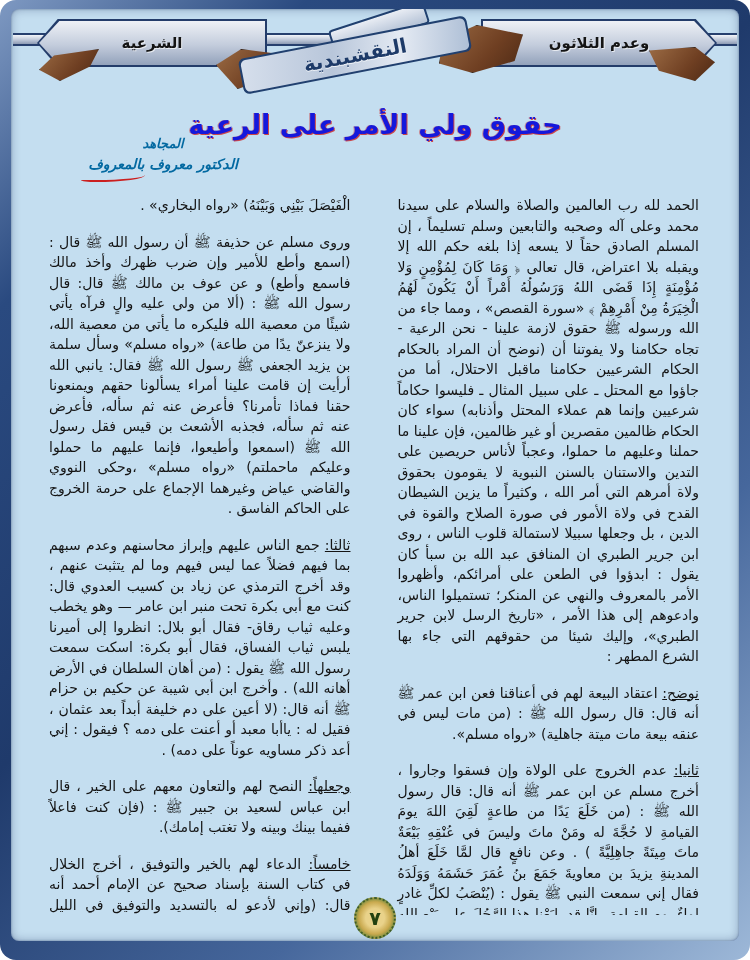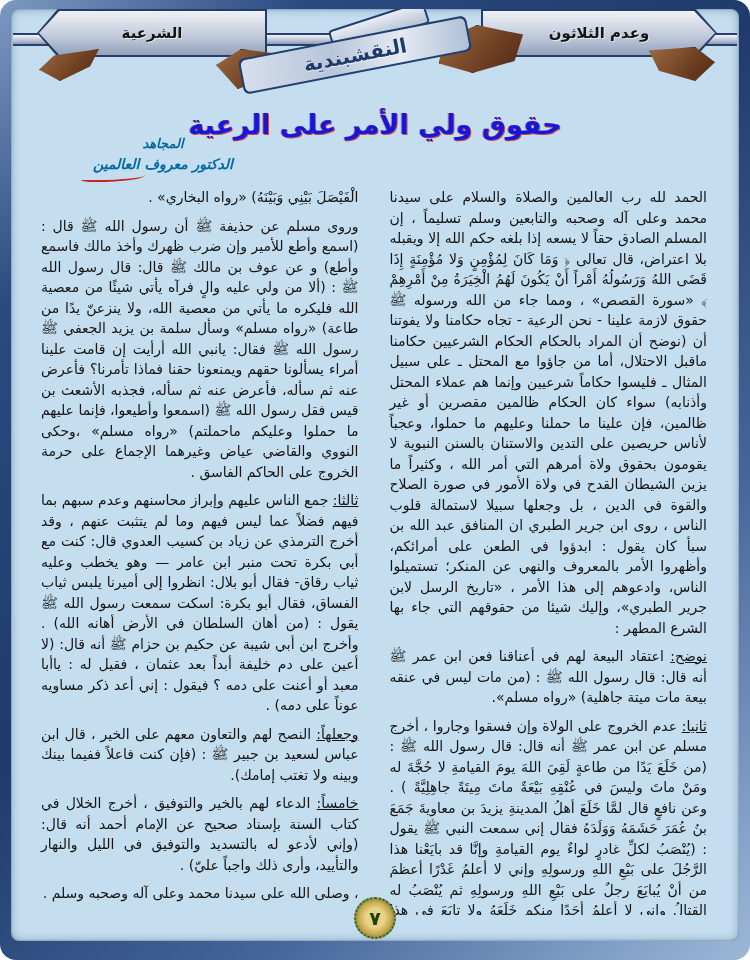--- a/index.html
+++ b/index.html
@@ -13,21 +13,21 @@
   .inner{
     position:absolute;left:11px;right:11px;top:9px;bottom:19px;
     background:#c4def0;border-radius:8px;
     box-shadow:inset 0 0 10px rgba(20,40,90,.35), inset 0 0 2px rgba(20,40,90,.5);
     overflow:hidden;
   }
   
   .rod{position:absolute;left:2px;right:2px;top:24px;height:9px;
     background:linear-gradient(#f3f5f9,#b9c3d5 60%,#8d9bb4);
     border-top:2px solid #27406e;border-bottom:2px solid #27406e;}
-  .plate{position:absolute;top:0;height:48px;text-decoration:underline;}
+  .plate{position:absolute;top:10px;height:48px;text-decoration:underline;}
   .plate .rim{position:absolute;inset:0;background:#233c6a;}
   .plate .face{position:absolute;inset:2px;background:linear-gradient(#eef1f6,#c3ccdc 55%,#93a2bb);}
   .plate,.plate .rim,.plate .face{display:block;}
   .plate-left{left:26px;width:230px;}
   .plate-left .rim,.plate-left .face{clip-path:polygon(0 50%,9% 0,100% 0,100% 100%,9% 100%);}
   .plate-right{right:22px;width:236px;}
   .plate-right .rim,.plate-right .face{clip-path:polygon(0 0,91% 0,100% 50%,91% 100%,0 100%);}
   .plate .label{position:absolute;inset:0;display:flex;align-items:center;justify-content:center;
     font-size:15px;font-weight:bold;color:#141414;text-shadow:1px 1px 0 rgba(255,255,255,.65);}
   
@@ -59,21 +59,21 @@
     font-style:italic;text-align:center;line-height:18px;}
   .byline .b1{font-size:13px;font-weight:bold;margin:0;}
   .byline .b2{font-size:14px;font-weight:bold;margin:2px 0 0 0;white-space:nowrap;}
   .byline .swash{width:64px;height:7px;margin:0 auto 0 18px;
     border-bottom:2px solid #cb2020;border-radius:0 0 100% 30%;}
   
   .columns{position:absolute;left:22px;right:24px;top:170px;bottom:26px;
     display:flex;gap:15px;direction:rtl;overflow:hidden;}
   .col{flex:1 1 0;direction:rtl;text-align:justify;overflow:hidden;
     font-size:14px;line-height:20.5px;color:#141414;}
-  .col p{margin:8px;}
+  .col p{margin:16px;}
   .lead{text-decoration:underline;}
   
   .medallion{position:absolute;left:50%;bottom:2px;transform:translateX(-50%);
     width:42px;height:42px;}
   .medallion .petals{position:absolute;inset:0;border-radius:50%;
     background:radial-gradient(circle,#e9d28a 35%,#c9a94e 60%,#6d8a3e 78%,#47632a 100%);
     border:2px dotted #3f5c26;box-sizing:border-box;}
   .medallion .num{position:absolute;inset:0;display:flex;align-items:center;justify-content:center;
     font-size:19px;font-weight:bold;color:#23400f;}
 </style>
@@ -106,21 +106,21 @@
     <div class="ribbon">
       <span class="rim"></span>
       <span class="face"></span>
       <span class="label">النقشبندية</span>
     </div>
 
     <h1 class="title">حقوق ولي الأمر على الرعية</h1>
 
     <div class="byline">
       <p class="b1">المجاهد</p>
-      <p class="b2">الدكتور معروف العالمين</p>
+      <p class="b2">الدكتور معروف بالمعروف</p>
       <div class="swash"></div>
     </div>
 
     <div class="columns">
       <div class="col">
           <p>الحمد لله رب العالمين والصلاة والسلام على سيدنا محمد وعلى آله وصحبه والتابعين وسلم تسليماً ، إن المسلم الصادق حقاً لا يسعه إذا بلغه حكم الله إلا ويقبله بلا اعتراض، قال تعالى ﴿ وَمَا كَانَ لِمُؤْمِنٍ وَلا مُؤْمِنَةٍ إِذَا قَضَى اللهُ وَرَسُولُهُ أَمْراً أَنْ يَكُونَ لَهُمُ الْخِيَرَةُ مِنْ أَمْرِهِمْ ﴾ «سورة القصص» ، ومما جاء من الله ورسوله ﷺ حقوق لازمة علينا - نحن الرعية - تجاه حكامنا ولا يفوتنا أن (نوضح أن المراد بالحكام الحكام الشرعيين حكامنا ماقبل الاحتلال، أما من جاؤوا مع المحتل ـ على سبيل المثال ـ فليسوا حكاماً شرعيين وإنما هم عملاء المحتل وأذنابه) سواء كان الحكام ظالمين مقصرين أو غير ظالمين، فإن علينا ما حملنا وعليهم ما حملوا، وعجباً لأناس حريصين على التدين والاستنان بالسنن النبوية لا يقومون بحقوق ولاة أمرهم التي أمر الله ، وكثيراً ما يزين الشيطان القدح في ولاة الأمور في صورة الصلاح والقوة في الدين ، بل وجعلها سبيلا لاستمالة قلوب الناس ، روى ابن جرير الطبري ان المنافق عبد الله بن سبأ كان يقول : ابدؤوا في الطعن على أمرائكم، وأظهروا الأمر بالمعروف والنهي عن المنكر؛ تستميلوا الناس، وادعوهم إلى هذا الأمر ، «تاريخ الرسل لابن جرير الطبري»، وإليك شيئا من حقوقهم التي جاء بها الشرع المطهر :</p>
           <p><span class="lead">نوضح:</span> اعتقاد البيعة لهم في أعناقنا فعن ابن عمر ﷺ أنه قال: قال رسول الله ﷺ : (من مات ليس في عنقه بيعة مات ميتة جاهلية) «رواه مسلم».</p>
           <p><span class="lead">ثانيا:</span> عدم الخروج على الولاة وإن فسقوا وجاروا ، أخرج مسلم عن ابن عمر ﷺ أنه قال: قال رسول الله ﷺ : (من خَلَعَ يَدًا من طاعةٍ لَقِيَ اللهَ يومَ القيامةِ لا حُجَّةَ له ومَنْ ماتَ وليسَ في عُنْقِهِ بَيْعَةٌ ماتَ مِيتَةً جاهِلِيَّةً ) . وعن نافعٍ قال لمَّا خَلَعَ أهلُ المدينةِ يزيدَ بن معاويةَ جَمَعَ بنُ عُمَرَ حَشَمَهُ وَوَلَدَهُ فقال إني سمعت النبي ﷺ يقول : (يُنْصَبُ لكلِّ غادرٍ لواءٌ يوم القيامةِ وإنَّا قد بايَعْنا هذا الرَّجُلَ على بَيْعِ اللهِ ورسولِهِ وإني لا أعلمُ غَدْرًا أعظمَ من أنْ يُبايَعَ رجلٌ على بَيْعِ اللهِ ورسولِهِ ثم يُنْصَبُ له القِتالُ وإني لا أعلمُ أحَدًا منكم خَلَعَهُ ولا تابَعَ في هذا الأمرِ إلاَّ كانت</p>
         </div>
       <div class="col">

